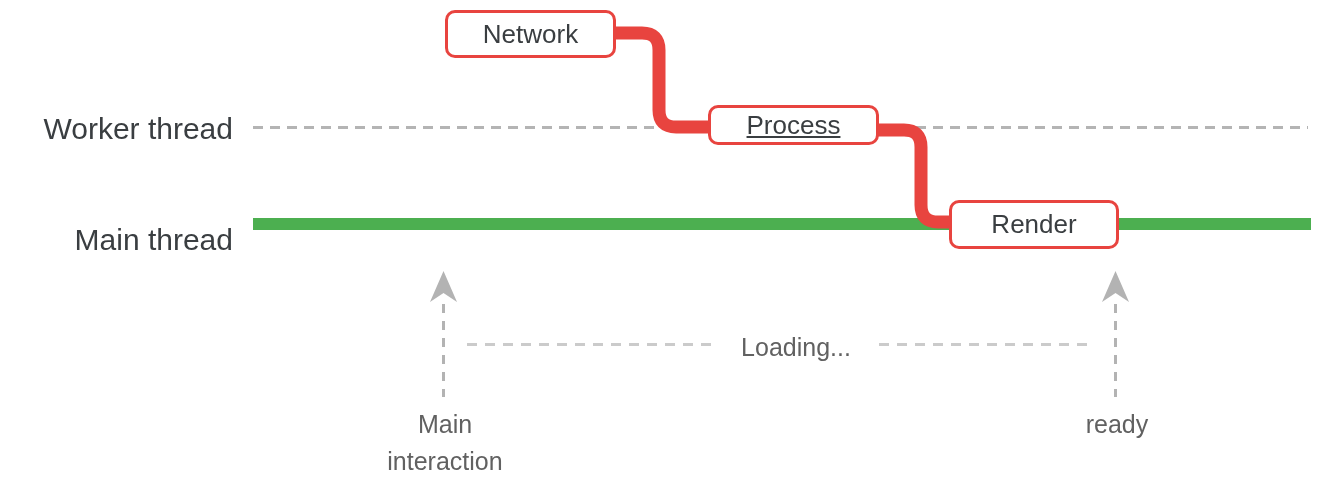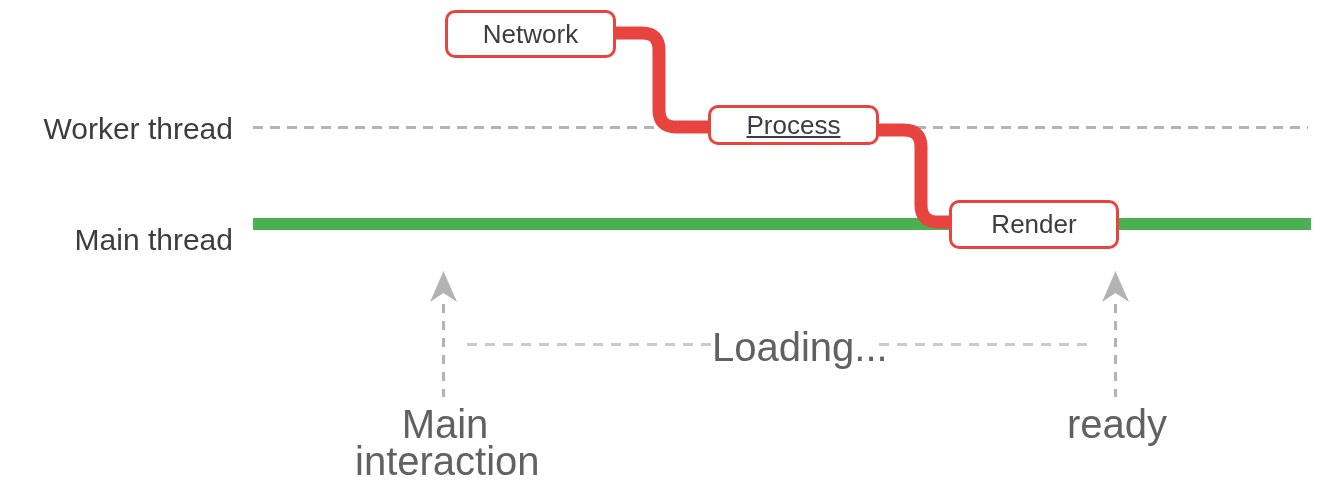--- a/index.html
+++ b/index.html
@@ -116,21 +116,21 @@
     );
     z-index: 1;
   }
   .hdash.a { left: 467px; width: 246px; }
   .hdash.b { left: 879px; width: 212px; }
 
   
   .annot {
     position: absolute;
     text-align: center;
-    font-size: 40px;
+    font-size: 25px;
     line-height: 37px;
     color: var(--label-gray, #616161);
     z-index: 2;
   }
   .annot.loading { left: 712px; top: 330px; width: 168px; line-height: 34px; }
   .annot.user    { left: 355px; top: 406px; width: 180px; }
   .annot.page    { left: 1027px; top: 406px; width: 180px; }
   .annot span { display: block; }
 </style>
 </head>

